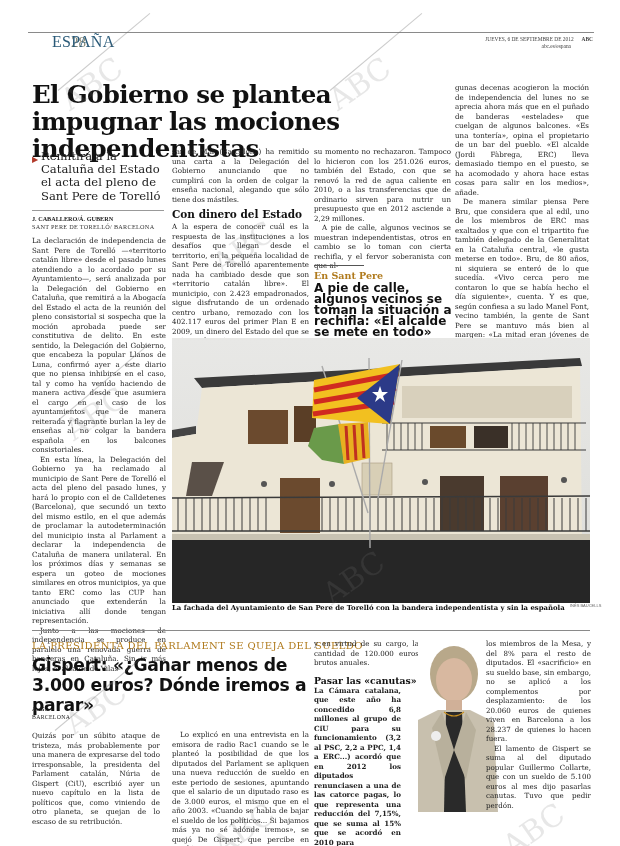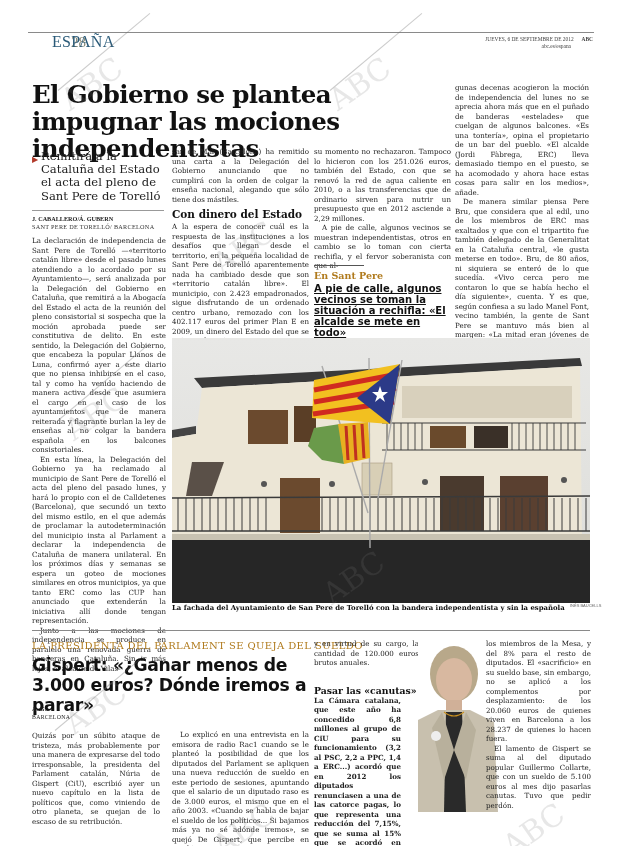--- a/index.html
+++ b/index.html
@@ -34,41 +34,41 @@
 
   .col1 { left: 32px; top: 236px; width: 134px; }
   .col2 { left: 172px; top: 147px; width: 137px; }
   .col3 { left: 314px; top: 147px; width: 137px; }
   .col4 { left: 455px; top: 83px; width: 134px; }
 
   .subhead { font-family: "DejaVu Serif", serif; font-weight: bold; font-size: 10.5px; line-height: 13px; color: #111; margin: 4px 0 1px 0; }
 
   .highlight-rule { left: 314px; top: 265px; width: 50px; height: 1px; background: #555; }
   .hl-kicker { left: 314px; top: 270px; font-family: "DejaVu Serif", serif; font-weight: bold; font-size: 9.5px; color: #b07a1c; }
-  .hl-text { left: 314px; top: 283px; width: 140px; font-family: "DejaVu Sans", sans-serif; font-weight: bold; font-size: 10px; line-height: 11px; color: #111; text-decoration: underline; }
+  .hl-text { left: 314px; top: 283px; width: 140px; font-family: "DejaVu Sans", sans-serif; font-weight: bold; font-size: 12px; line-height: 11px; color: #111; }
 
   
   .photo { left: 172px; top: 338px; width: 418px; height: 265px; overflow: hidden; background: #2b2b2b; }
   .photo-caption { left: 172px; top: 604px; width: 395px; font-family: "DejaVu Serif", serif; font-weight: bold; font-size: 6.9px; color: #111; white-space: nowrap; }
   .photo-credit { left: 570px; top: 603px; font-family: "Liberation Sans", sans-serif; font-size: 4px; color: #666; white-space: nowrap; }
 
   
   .mid-rule { left: 32px; top: 630px; width: 558px; height: 1px; background: #8a8a8a; }
   .kicker2 { left: 32px; top: 640px; font-family: "DejaVu Serif", serif; font-size: 10px; color: #b07a1c; letter-spacing: 0.4px; }
   .headline2 { left: 32px; top: 655px; width: 280px; font-family: "DejaVu Sans", sans-serif; font-weight: bold; font-size: 17.2px; line-height: 20px; color: #111; letter-spacing: -0.3px; }
   .byline2 { left: 32px; top: 706px; font-family: "Liberation Serif", serif; font-size: 5.8px; line-height: 7.5px; color: #222; letter-spacing: 0.3px; }
   .byline2 .author { font-weight: bold; }
 
   .col5 { left: 32px; top: 731px; width: 128px; }
   .col6 { left: 172px; top: 730px; width: 137px; }
   .col7 { left: 314px; top: 639px; width: 104px; }
   .col8 { left: 486px; top: 639px; width: 105px; }
 
   .col7 .first { width: 105px; }
-  .pasar-head { font-family: "DejaVu Serif", serif; font-weight: bold; font-size: 9.3px; line-height: 11px; color: #111; margin-top: 17px; }
+  .pasar-head { font-family: "DejaVu Serif", serif; font-weight: bold; font-size: 9.3px; line-height: 11px; color: #111; margin-top: 7px; }
   .wrap-left { width: 87px; font-weight: bold; }
 
   .portrait { left: 418px; top: 640px; width: 80px; height: 172px; overflow: hidden; }
 
   .watermark { position: absolute; font-family: "DejaVu Serif", serif; font-size: 30px; color: rgba(120,120,120,0.18); transform: rotate(-35deg); pointer-events: none; }
   .wm-line { position: absolute; height: 1px; background: rgba(110,110,110,0.35); transform-origin: left center; pointer-events: none; }
 </style>
 </head>
 <body>
 

